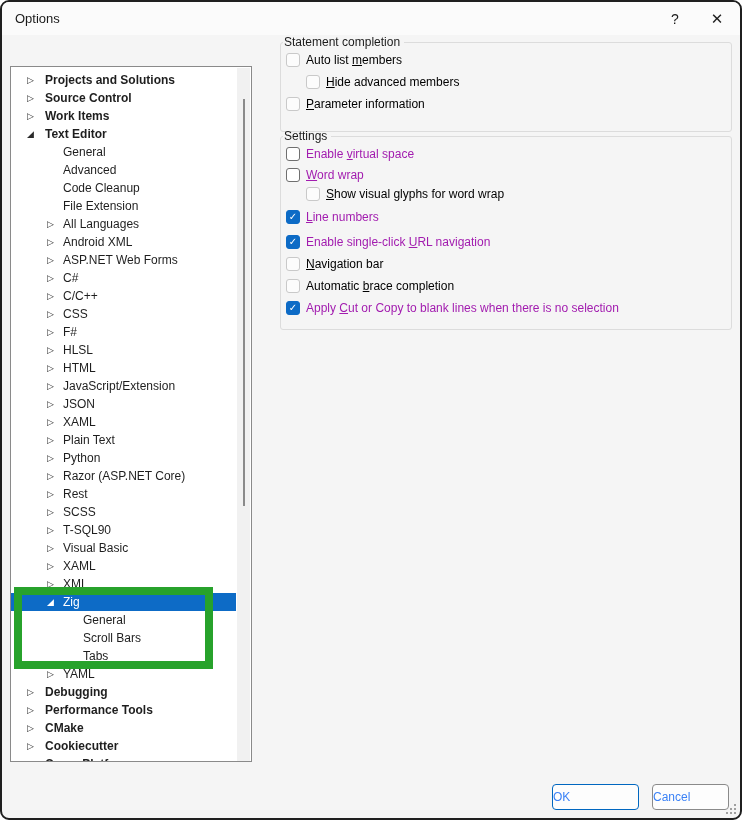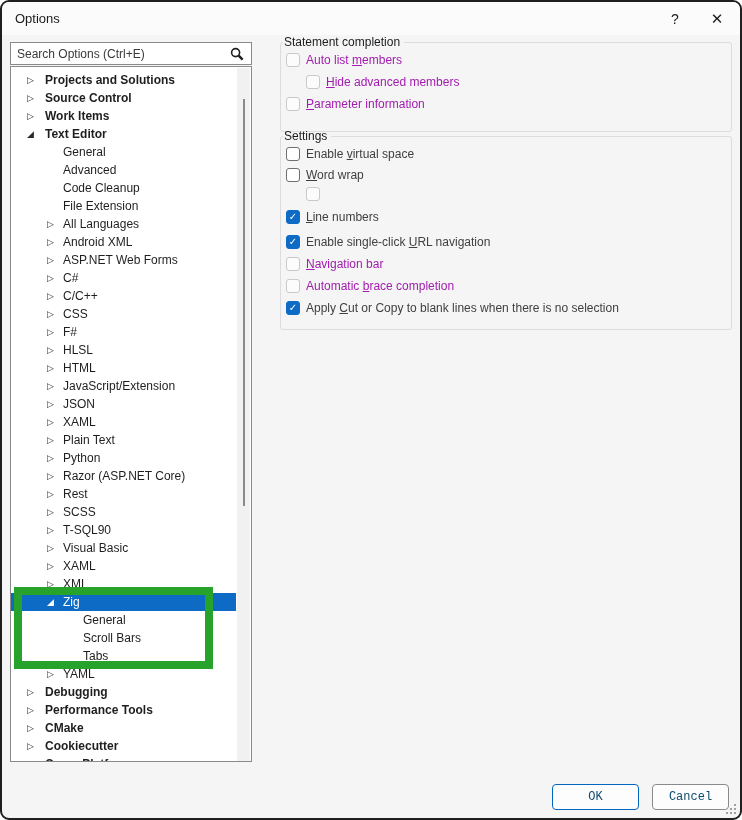--- a/index.html
+++ b/index.html
@@ -40,52 +40,45 @@
   fieldset legend { font-size:12px; color:#1b1b1b; margin-left:2px; padding:0 4px 0 1px; }
   #group-0 { top:33px; height:97px; }
   #group-1 { top:127px; height:201px; }
   .cbrow { position:relative; height:22px; display:flex; align-items:center; padding-left:5px; }
   #group-1 .cbrow:nth-child(2), #group-1 .cbrow:nth-child(3) { height:19px; }
   #group-1 .cbrow:nth-child(4) { height:28px; }
   .cbrow.ind { padding-left:25px; }
   .cb { width:14px; height:14px; border-radius:3px; border:1px solid #6f6f6f; background:#fff; margin-right:6px; flex:0 0 auto; display:flex; align-items:center; justify-content:center; font-size:10px; color:#fff; line-height:1; }
   .cbrow.disabled .cb { border-color:#c9c9c9; background:#fcfcfc; }
   .cbrow.checked .cb { background:var(--accent); border-color:var(--accent); }
-  .cblabel { font-size:12px; color:#404040; white-space:nowrap; }
-  .cbrow.disabled .cblabel { color:#a21caf; }
+  .cblabel { font-size:12px; color:#a21caf; white-space:nowrap; }
+  .cbrow.disabled .cblabel { color:#000000; }
   .cblabel .u { text-decoration:underline; }
   
-  .btn { position:absolute; top:782px; height:26px; background:#fdfdfd; border:1px solid #8a8a8a; border-radius:4px; font-size:12px; color:#0c4a6e; display:flex; align-items:center; justify-content:center; font-family:Liberation Mono, monospace; }
+  .btn { position:absolute; top:782px; height:26px; background:#fdfdfd; border:1px solid #8a8a8a; border-radius:4px; font-size:12px; color:#3b82f6; display:flex; align-items:center; justify-content:flex-start; font-family:Liberation Sans, sans-serif; }
   #ok-btn { left:550px; width:87px; border-color:var(--ok-border); }
   #cancel-btn { left:650px; width:77px; }
   
   #grip { position:absolute; right:3px; bottom:3px; width:13px; height:13px; }
 </style>
 </head>
 <body>
 
 <div id="window">
 
   <div id="titlebar">
     <span class="title">Options</span>
     <div class="caption-btn" id="help-btn">
       <span>?</span>
     </div>
     <div class="caption-btn" id="close-btn">
       <span>✕</span>
     </div>
   </div>
 
-  <div id="searchbox">
-    <input type="text" placeholder="Search Options (Ctrl+E)" style="">
-    <svg width="14" height="14" viewBox="0 0 14 14">
-      <circle cx="5.6" cy="5.6" r="4" fill="none" stroke="#1f1f1f" stroke-width="1.6"></circle>
-      <line x1="8.7" y1="8.7" x2="12.6" y2="12.6" stroke="#1f1f1f" stroke-width="2.4"></line>
-    </svg>
-  </div>
 
   <div id="treebox">
     <div id="tree">
         <div class="trow l1">
           <span class="arrow">▷</span>
           <span class="lbl">Projects and Solutions</span>
         </div>
         <div class="trow l1">
           <span class="arrow">▷</span>
           <span class="lbl">Source Control</span>
@@ -263,20 +256,21 @@
         <div class="cbrow">
           <span class="cb"></span>
           <span class="cblabel">Enable <span class="u">v</span>irtual space</span>
         </div>
         <div class="cbrow">
           <span class="cb"></span>
           <span class="cblabel"><span class="u">W</span>ord wrap</span>
         </div>
         <div class="cbrow ind disabled">
           <span class="cb"></span>
+          <span class="cblabel"><span class="u">S</span>how visual glyphs for word wrap</span>
         </div>
         <div class="cbrow checked">
           <span class="cb">✓</span>
           <span class="cblabel"><span class="u">L</span>ine numbers</span>
         </div>
         <div class="cbrow checked">
           <span class="cb">✓</span>
           <span class="cblabel">Enable single-click <span class="u">U</span>RL navigation</span>
         </div>
         <div class="cbrow disabled">

